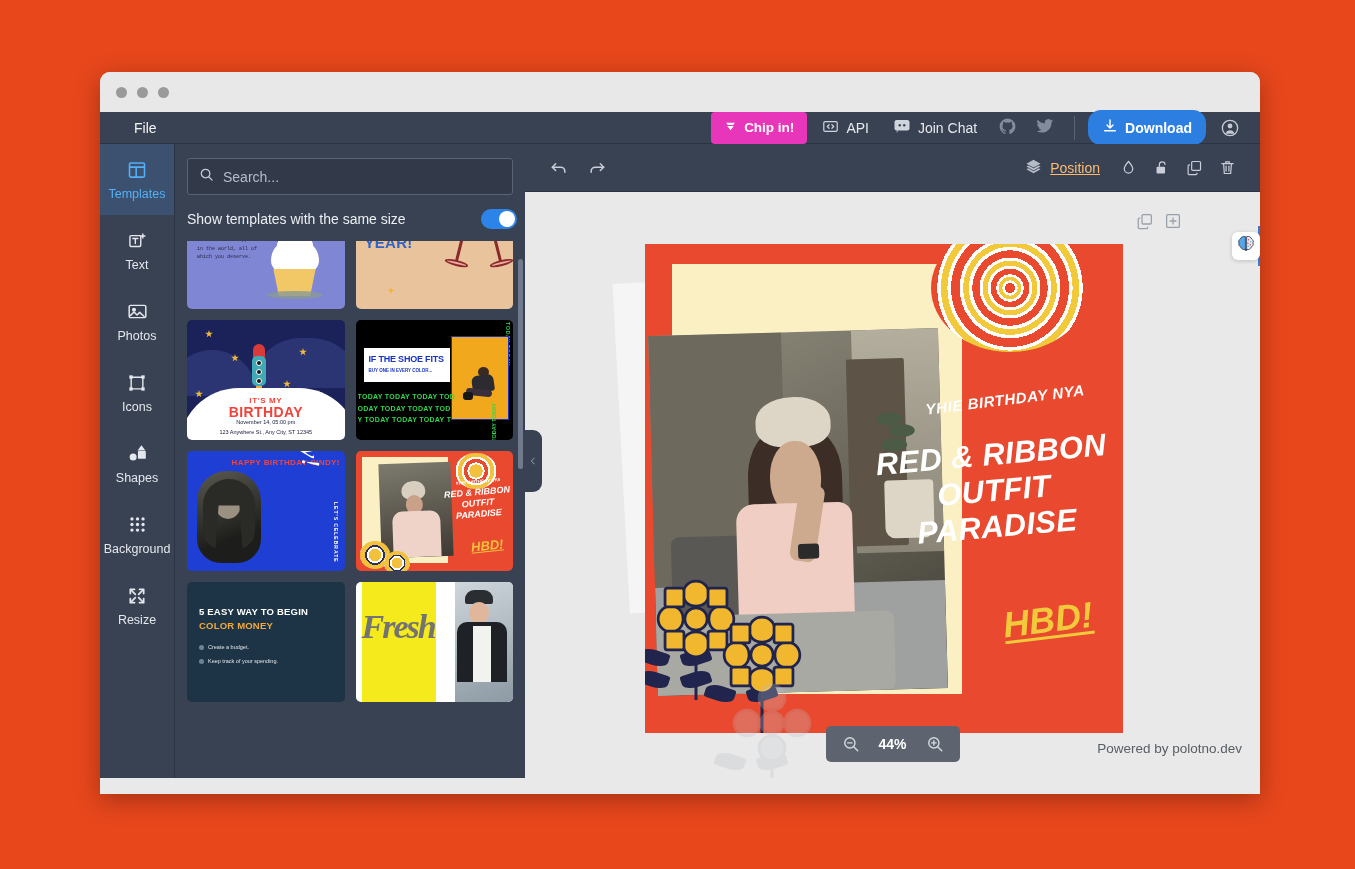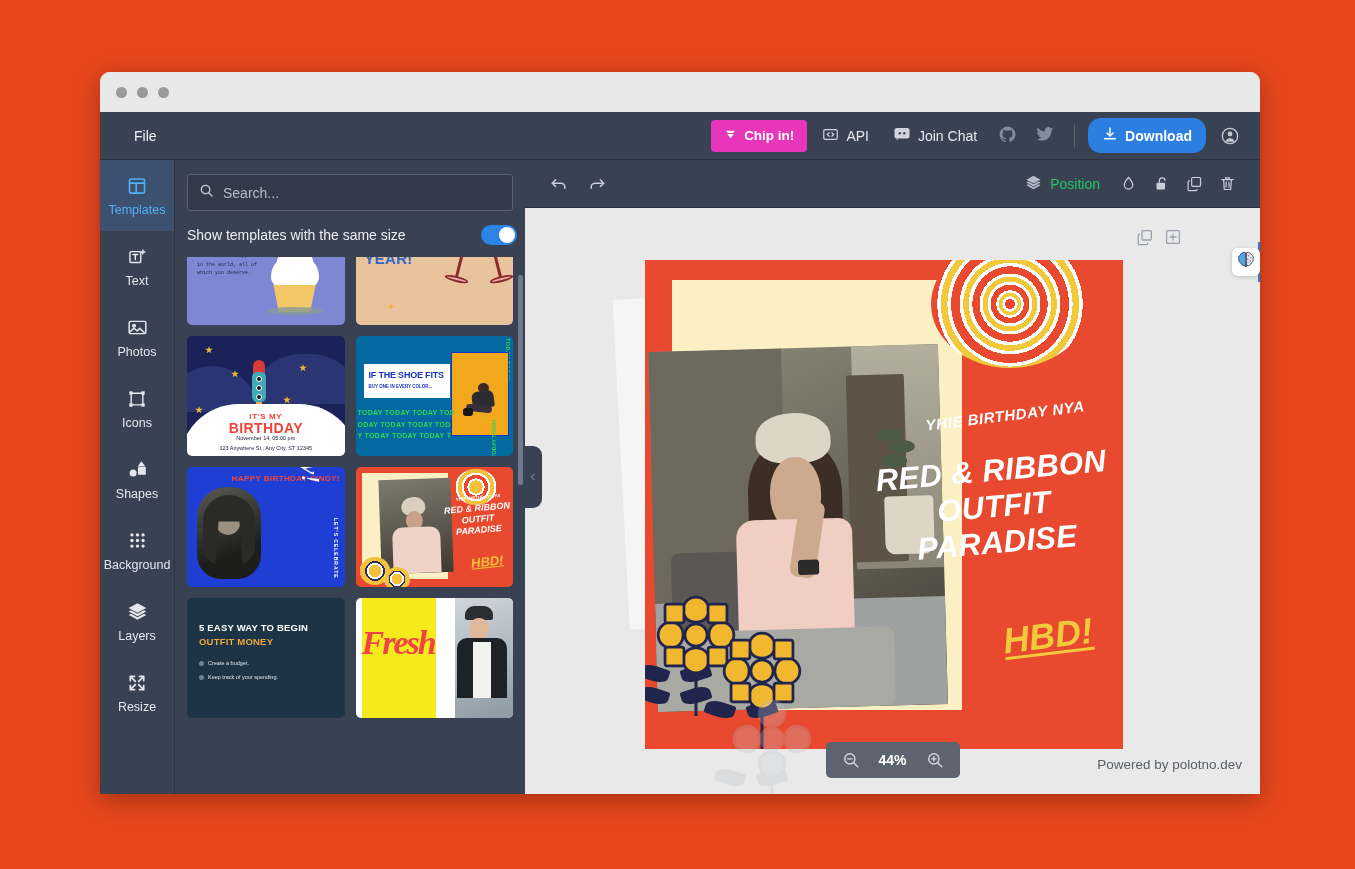--- a/index.html
+++ b/index.html
@@ -21,21 +21,21 @@
     box-shadow: 0 6px 26px rgba(0,0,0,.30);
   }
   .titlebar {
     height: 40px; background: #e8e8e8;
     display: flex; align-items: center; padding-left: 16px; gap: 10px;
   }
   .dot { width: 11px; height: 11px; border-radius: 50%; background: #9a9a9a; }
 
   
   .topnav {
-    height: 48px; background: #394253;
+    height: 32px; background: #394253;
     display: flex; align-items: center;
     padding: 0 14px 0 24px;
     border-bottom: 1px solid #2c3342;
   }
   .file-menu {
     color: #f2f3f5; font-size: 14px; padding: 6px 10px;
     border-radius: 3px; cursor: pointer;
   }
   .topnav-right { margin-left: auto; display: flex; align-items: center; gap: 6px; }
 
@@ -229,21 +229,21 @@
   }
   .t-rocket .bday {
     position: absolute; left: 0; right: 0; bottom: 20px; text-align: center;
     color: #f0443b; font-size: 14px; font-weight: 800; letter-spacing: .4px;
   }
   .t-rocket .meta {
     position: absolute; left: 0; right: 0; bottom: 3px; text-align: center;
     color: #202240; font-size: 5.5px; line-height: 1.7;
   }
 
-  .t-shoe { background: #0369a1; }
+  .t-shoe { background: #000000; }
   .t-shoe .today-vert {
     position: absolute; right: 2px; top: 2px; color: #33d64e;
     font-size: 5.5px; font-weight: 800; writing-mode: vertical-rl;
     line-height: 1.4; letter-spacing: .5px;
   }
   .t-shoe .today-rows {
     position: absolute; left: 2px; bottom: 14px; color: #33d64e;
     font-size: 7px; font-weight: 800; line-height: 1.65; letter-spacing: .3px;
     white-space: nowrap; overflow: hidden; width: 100%;
   }
@@ -354,21 +354,21 @@
 
   .t-fresh { background: #fff; }
   .t-fresh .yel { position:absolute; left:6px; top:0; width:74px; height:100%; background:#f5ea1c; }
   .t-fresh .fph { position:absolute; right:0; top:0; width:58px; height:100%;
     background: linear-gradient(160deg,#cfd6dc,#8d9aa3); overflow:hidden; }
   .t-fresh .fph .cap { position:absolute; left:10px; top:8px; width:28px; height:14px; background:#2a2d31; border-radius:9px 9px 2px 2px; }
   .t-fresh .fph .fc2 { position:absolute; left:14px; top:20px; width:20px; height:22px; background:#e0b79b; border-radius:50%; }
   .t-fresh .fph .jk { position:absolute; left:2px; top:40px; width:50px; height:60px; background:#1e2125; border-radius:10px 10px 0 0; }
   .t-fresh .fph .sh { position:absolute; left:18px; top:44px; width:18px; height:56px; background:#f2f2ee; }
   .t-fresh .fscript {
-    position:absolute; left:6px; top:26px; color:#ef4444; font-size:34px;
+    position:absolute; left:6px; top:26px; color:#737373; font-size:34px;
     font-style: italic; font-weight: 700;
     font-family: "Liberation Serif", serif; letter-spacing:-2px;
   }
 
   
   .collapse {
     position: absolute; right: -17px; top: 50%; transform: translateY(-50%);
     width: 18px; height: 62px; background: #394253;
     border-radius: 0 9px 9px 0; display: flex;
     align-items: center; justify-content: center; cursor: pointer; z-index: 5;
@@ -382,22 +382,22 @@
     height: 48px; background: #394253;
     display: flex; align-items: center; padding: 0 18px;
     gap: 6px; border-bottom: 1px solid #2c3342;
   }
   .tb-ico {
     color: #c9ced8; padding: 6px; border-radius: 3px; cursor: pointer;
     display: flex; align-items: center;
   }
   .tb-right { margin-left: auto; display: flex; align-items: center; gap: 4px; }
   .tb-pos {
-    display: flex; align-items: center; gap: 8px; color: #22c55e;
-    font-size: 14px; padding: 6px 10px; border-radius: 3px; cursor: pointer;
+    display: flex; align-items: center; gap: 8px; color: #fdba74;
+    font-size: 14px; padding: 6px 10px; border-radius: 3px; cursor: pointer; text-decoration: underline;
   }
 
   .page-tools {
     position: absolute; right: 78px; top: 68px; display: flex; gap: 10px;
   }
   .page-tools .pt {
     color: #9aa0ab; cursor: pointer; display: flex; align-items: center;
   }
 
   
@@ -681,30 +681,20 @@
               <circle cx="12" cy="12" r="2.1"></circle>
               <circle cx="19" cy="12" r="2.1"></circle>
             <circle cx="5" cy="19" r="2.1"></circle>
               <circle cx="12" cy="19" r="2.1"></circle>
               <circle cx="19" cy="19" r="2.1"></circle>
           </svg>
         </span>
         <span>Background</span>
       </div>
 
-      <div class="rail-item">
-        <span class="rail-ico">
-          <svg width="21" height="21" viewBox="0 0 24 24" fill="#e4e7ec">
-            <path d="M12 2.5L22 8l-10 5.5L2 8z"></path>
-            <path d="M2 12l10 5.5L22 12l-2.6-1.4L12 14.6 4.6 10.6z"></path>
-            <path d="M2 16l10 5.5L22 16l-2.6-1.4L12 18.6 4.6 14.6z"></path>
-          </svg>
-        </span>
-        <span>Layers</span>
-      </div>
 
       <div class="rail-item">
         <span class="rail-ico">
           <svg width="20" height="20" viewBox="0 0 24 24" fill="none" stroke="#e4e7ec" stroke-width="2.1" stroke-linecap="round" stroke-linejoin="round">
             <path d="M4 9V4h5M20 9V4h-5M4 15v5h5M20 15v5h-5"></path>
             <path d="M4.5 4.5l5.5 5.5M19.5 4.5L14 10M4.5 19.5L10 14M19.5 19.5L14 14"></path>
           </svg>
         </span>
         <span>Resize</span>
       </div>
@@ -825,21 +815,21 @@
           <span class="mini-flower mf1"></span>
           <span class="mini-flower mf2"></span>
           <span class="mini-flower mf3"></span>
           <div class="rsmall">YHIE BIRTHDAY NYA</div>
           <div class="rtxt">RED &amp; RIBBON<br>OUTFIT<br>PARADISE</div>
           <div class="hbd">HBD!</div>
         </div>
 
         <div class="tcard t-money">
           <div class="m1">5 EASY WAY TO BEGIN</div>
-          <div class="m2">OUTFIT MONEY</div>
+          <div class="m2">COLOR MONEY</div>
           <div class="bullet" style="top:62px">Create a budget.</div>
           <div class="bullet" style="top:76px">Keep track of your spending.</div>
         </div>
 
         <div class="tcard t-fresh">
           <span class="yel"></span>
           <div class="fph">
             <span class="cap"></span>
               <span class="fc2"></span>
               <span class="jk"></span>

